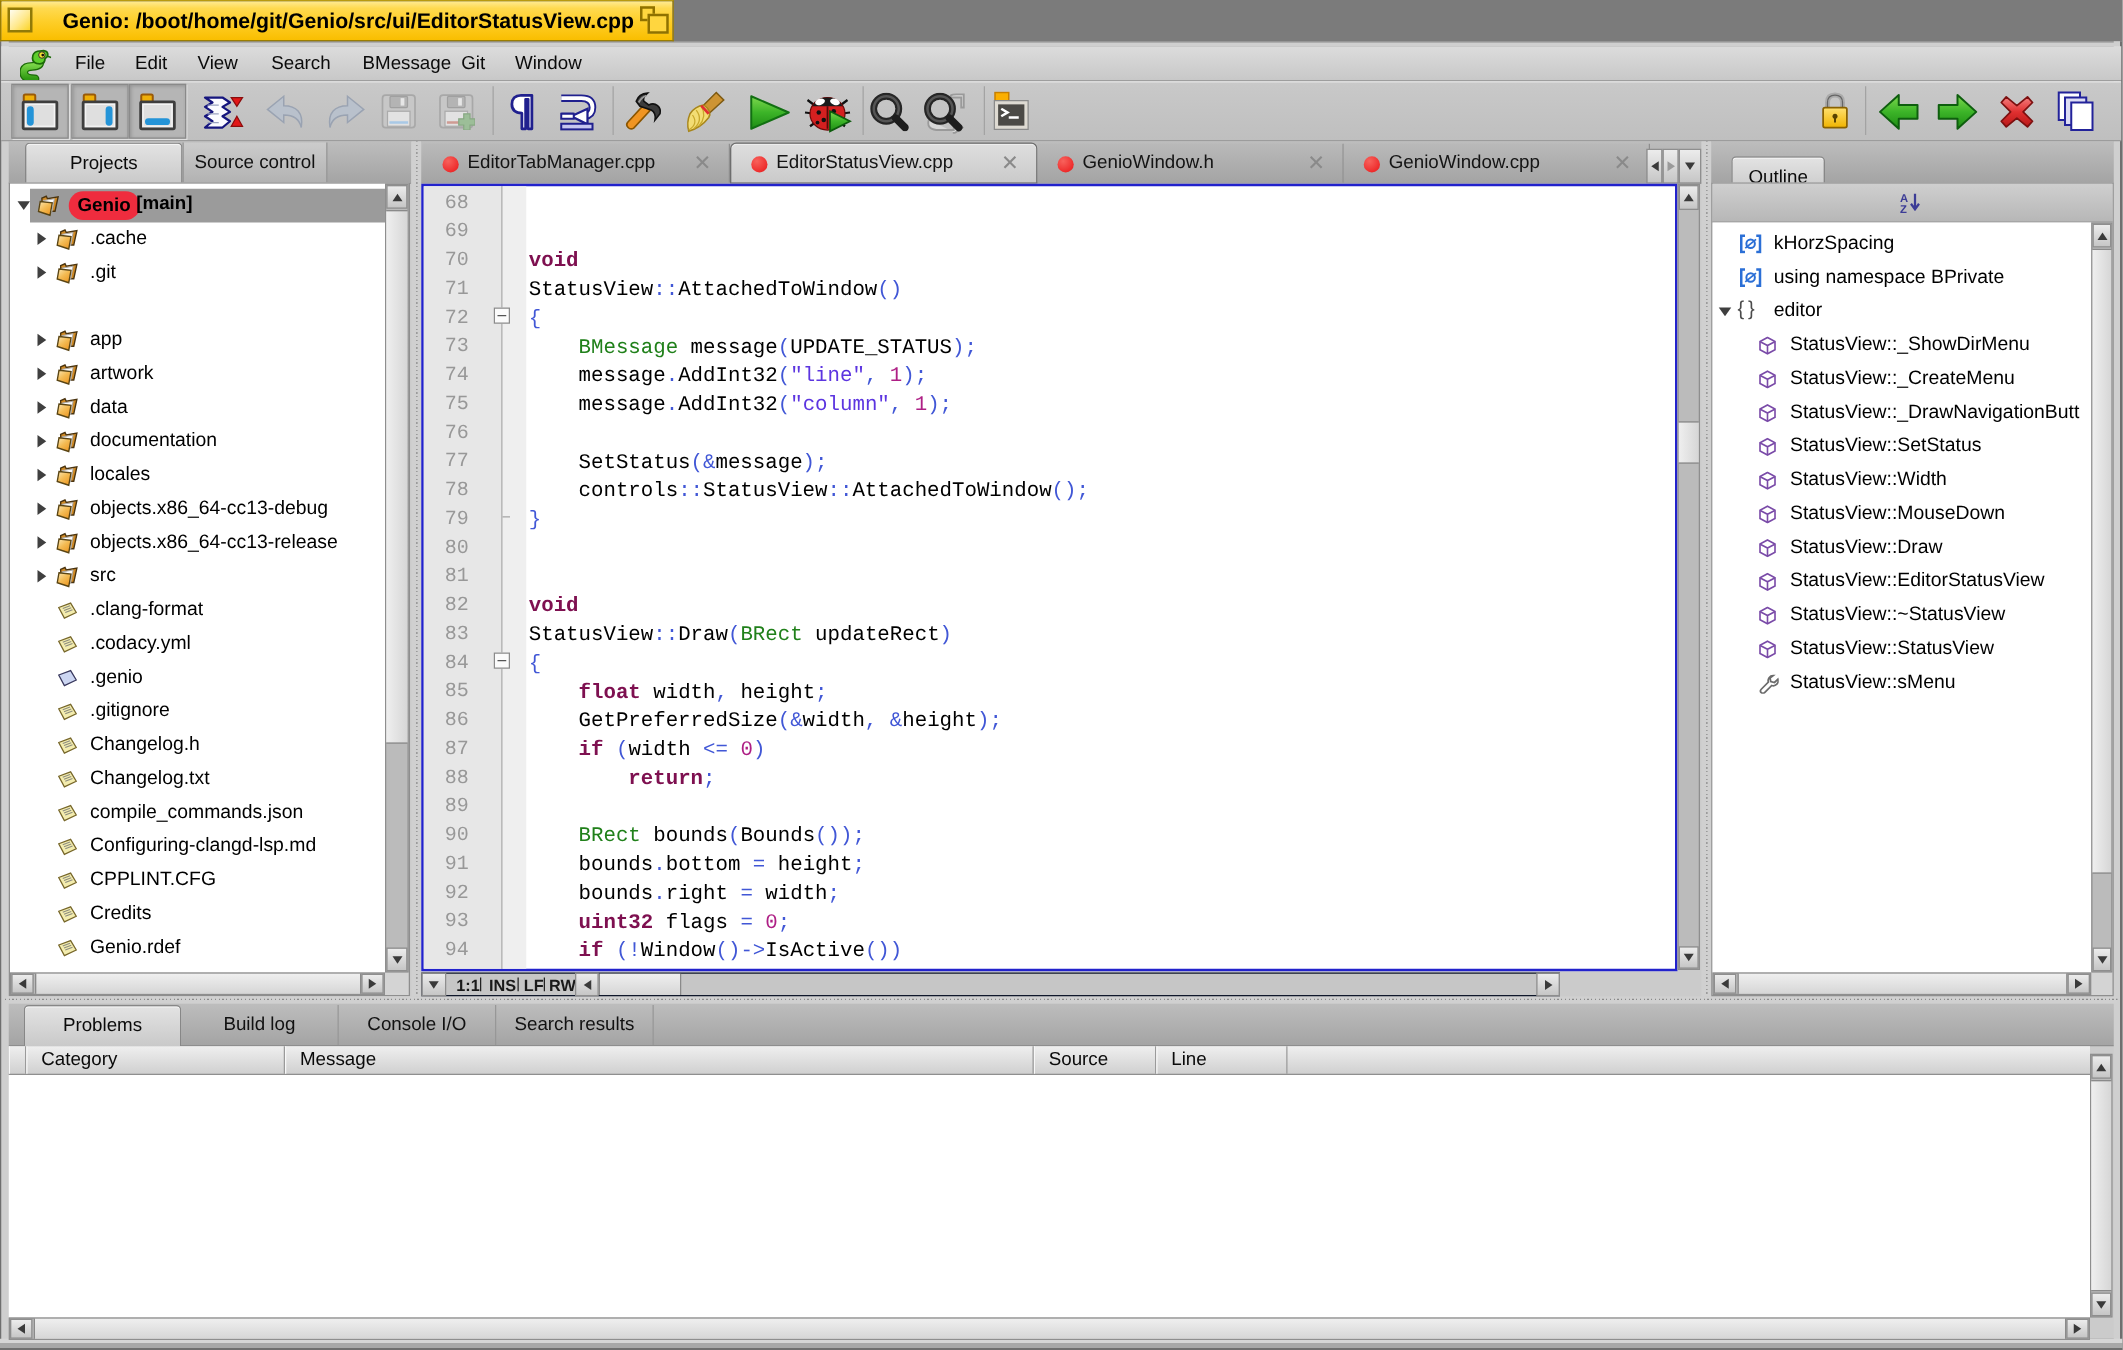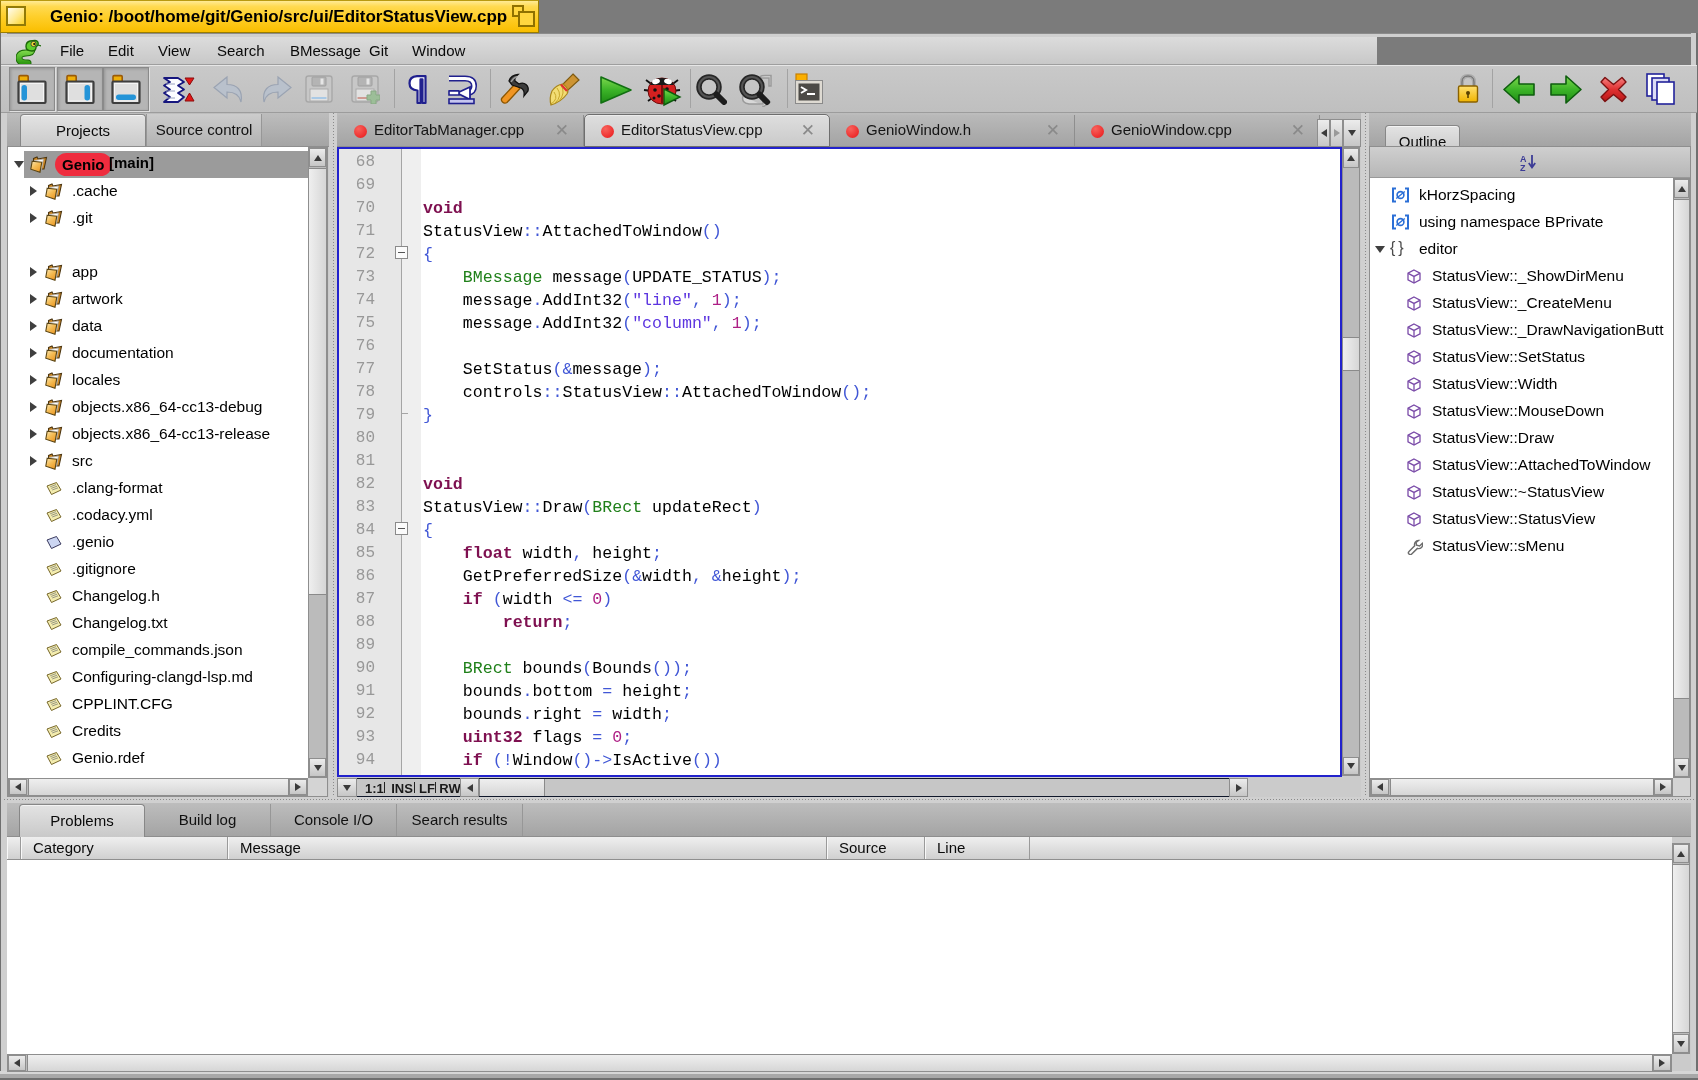--- a/index.html
+++ b/index.html
@@ -16,21 +16,21 @@
   #title { left:50px; top:0px; width:460px; height:32px; line-height:33px;
     font-weight:bold; font-size:17px; color:#000; }
   #zoomsq1 { left:512px; top:5px; width:12px; height:12px; border:2px solid #8f7100; background:#ffd63f; }
   #zoomsq2 { left:518px; top:11px; width:17px; height:16px; border:2px solid #8f7100; background:#ffd63f; }
   
   #frame-top { left:0; top:33px; width:1698px; height:4px; background:#cfcfcf; border-top:1px solid #8b8b8b; }
   #frame-left { left:0; top:33px; width:7px; height:1047px; background:#cfcfcf; border-left:1px solid #6f6f6f; }
   #frame-right { left:1691px; top:33px; width:7px; height:1047px; background:#cfcfcf; border-right:2px solid #6f6f6f; }
   #frame-bottom { left:0; top:1071px; width:1698px; height:9px; background:linear-gradient(#d6d6d6 0 35%, #a8a8a8 35% 80%, #6f6f6f 80%); }
   
-  #menubar { left:1px; top:37px; width:1376px; height:28px;
+  #menubar { left:1px; top:37px; width:1696px; height:28px;
     background:linear-gradient(#dcdcdc,#c8c8c8); border-bottom:1px solid #9e9e9e; }
   .menuitem { position:absolute; top:0; height:27px; line-height:27px; font-size:15px; color:#0a0a0a; }
   
   #toolbar { left:1px; top:65px; width:1696px; height:48px;
     background:linear-gradient(#c9c9c9,#bfbfbf); border-bottom:1px solid #9c9c9c; box-shadow:inset 0 1px 0 #e6e6e6; }
   .tbtn { position:absolute; top:2px; height:44px; width:46px;
     background:#b5b5b5; border:1px solid #8a8a8a;
     box-shadow:inset 1px 1px 3px rgba(0,0,0,0.18), 1px 1px 0 #e0e0e0; }
   .tsep { position:absolute; top:4px; height:39px; width:1px; background:#a3a3a3; }
   .ticon { position:absolute; }
@@ -660,21 +660,21 @@
 <path d="M7,1 L13,4.2 L13,10.8 L7,14 L1,10.8 L1,4.2 Z" fill="none" stroke="#7a4ba8" stroke-width="1.3"></path>
 <path d="M1.2,4.4 L7,7.4 L12.8,4.4 M7,7.4 L7,13.8" fill="none" stroke="#7a4ba8" stroke-width="1.3"></path>
 </svg>
       <span style="position:absolute;left:62px;top:4px;font-size:15.5px;color:#000;white-space:nowrap;">StatusView::Draw</span>
     </div>
     <div style="position:absolute; left:0; top:274px; width:303px; height:27px;">
       <svg style="position:absolute;left:37px;top:6px" width="14" height="15" viewBox="0 0 14 15">
 <path d="M7,1 L13,4.2 L13,10.8 L7,14 L1,10.8 L1,4.2 Z" fill="none" stroke="#7a4ba8" stroke-width="1.3"></path>
 <path d="M1.2,4.4 L7,7.4 L12.8,4.4 M7,7.4 L7,13.8" fill="none" stroke="#7a4ba8" stroke-width="1.3"></path>
 </svg>
-      <span style="position:absolute;left:62px;top:4px;font-size:15.5px;color:#000;white-space:nowrap;">StatusView::AttachedToWindow</span>
+      <span style="position:absolute;left:62px;top:4px;font-size:15.5px;color:#000;white-space:nowrap;">StatusView::EditorStatusView</span>
     </div>
     <div style="position:absolute; left:0; top:301px; width:303px; height:27px;">
       <svg style="position:absolute;left:37px;top:6px" width="14" height="15" viewBox="0 0 14 15">
 <path d="M7,1 L13,4.2 L13,10.8 L7,14 L1,10.8 L1,4.2 Z" fill="none" stroke="#7a4ba8" stroke-width="1.3"></path>
 <path d="M1.2,4.4 L7,7.4 L12.8,4.4 M7,7.4 L7,13.8" fill="none" stroke="#7a4ba8" stroke-width="1.3"></path>
 </svg>
       <span style="position:absolute;left:62px;top:4px;font-size:15.5px;color:#000;white-space:nowrap;">StatusView::~StatusView</span>
     </div>
     <div style="position:absolute; left:0; top:328px; width:303px; height:27px;">
       <svg style="position:absolute;left:37px;top:6px" width="14" height="15" viewBox="0 0 14 15">

